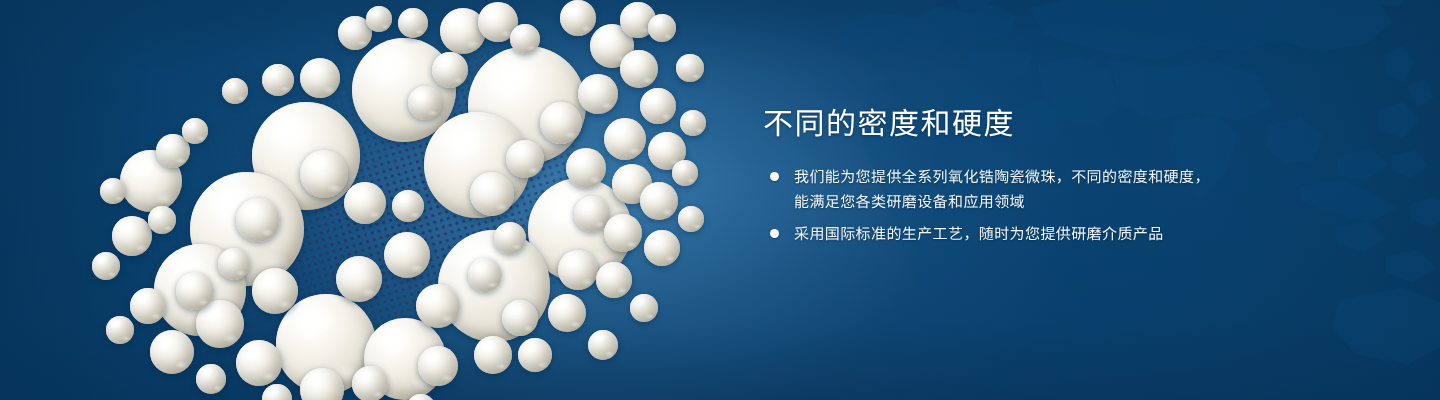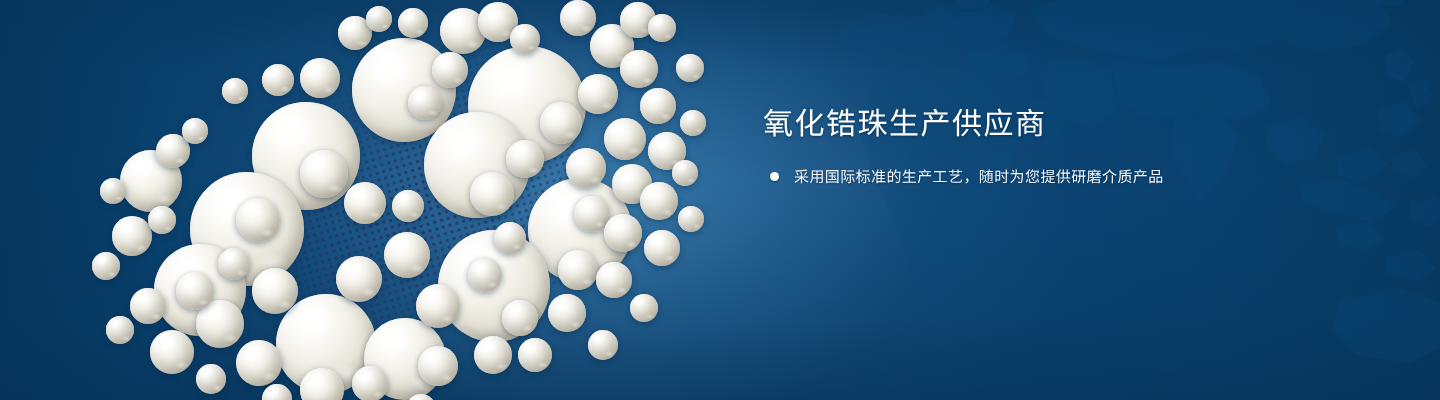--- a/index.html
+++ b/index.html
@@ -301,24 +301,29 @@
     <span class="bead" style="left:148px; top:206px; width:28px; height:28px;"></span>
     <span class="bead" style="left:100px; top:178px; width:26px; height:26px;"></span>
     <span class="bead" style="left:182px; top:118px; width:26px; height:26px;"></span>
     <span class="bead" style="left:222px; top:78px;  width:26px; height:26px;"></span>
     <span class="bead" style="left:366px; top:6px;   width:26px; height:26px;"></span>
     <span class="bead" style="left:588px; top:330px; width:30px; height:30px;"></span>
     <span class="bead" style="left:630px; top:294px; width:28px; height:28px;"></span>
   </div>
 
   <div class="copy">
-    <h1 class="headline">氧化锆珠生产供应商</h1>
+    <h1 class="headline">不同的密度和硬度</h1>
 
     <ul class="bullet-list">
 
+      <li class="bullet-item">
+        <span class="dot"></span>
+        <span class="bullet-line">我们能为您提供全系列氧化锆陶瓷微珠，不同的密度和硬度，</span>
+        <span class="bullet-line">能满足您各类研磨设备和应用领域</span>
+      </li>
 
 
       <li class="bullet-item">
         <span class="dot"></span>
         <span class="bullet-line">采用国际标准的生产工艺，随时为您提供研磨介质产品</span>
       </li>
 
     </ul>
   </div>
 

